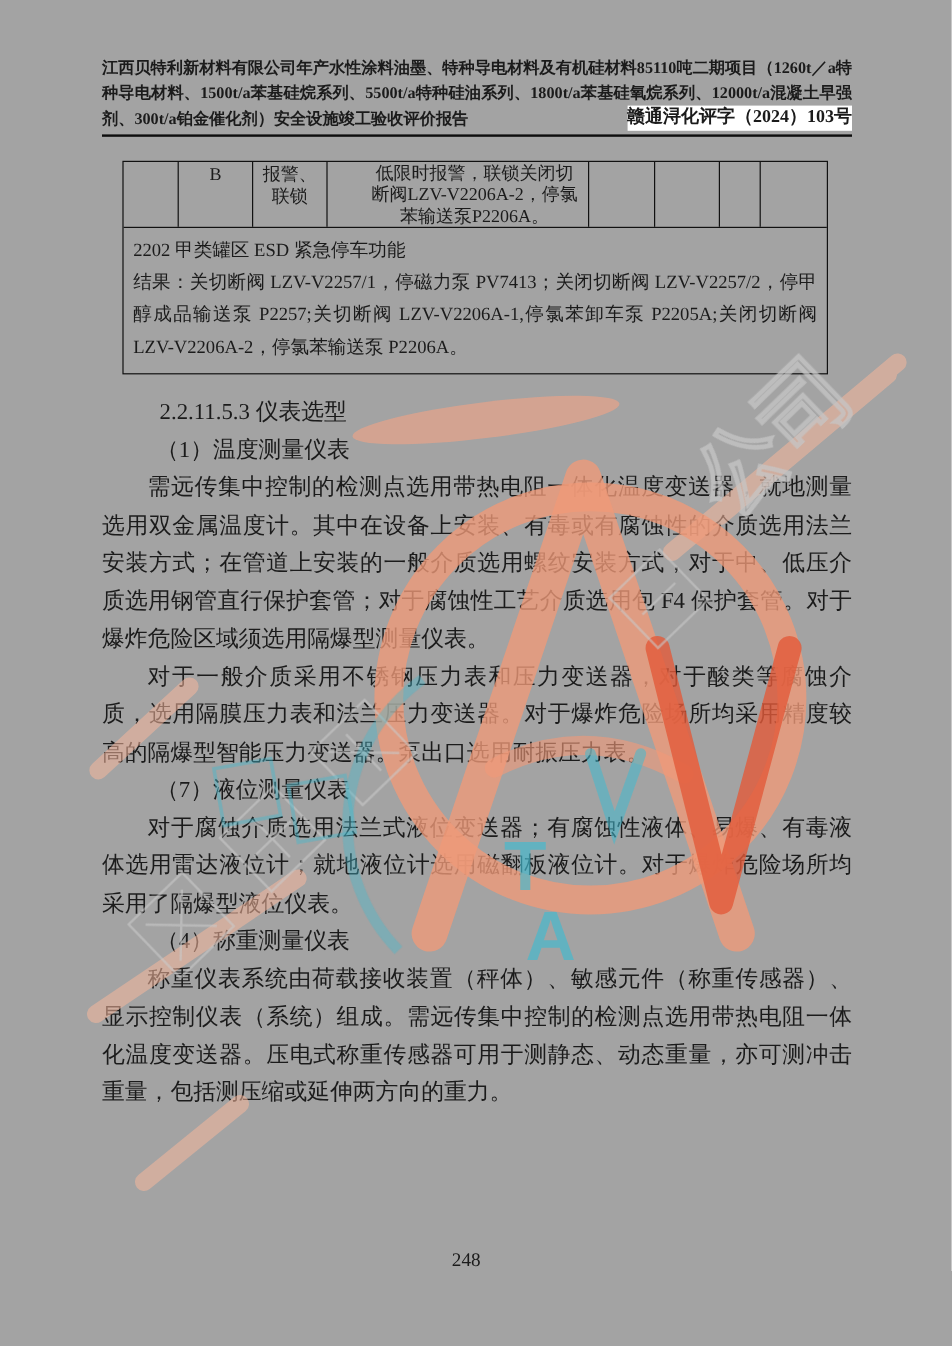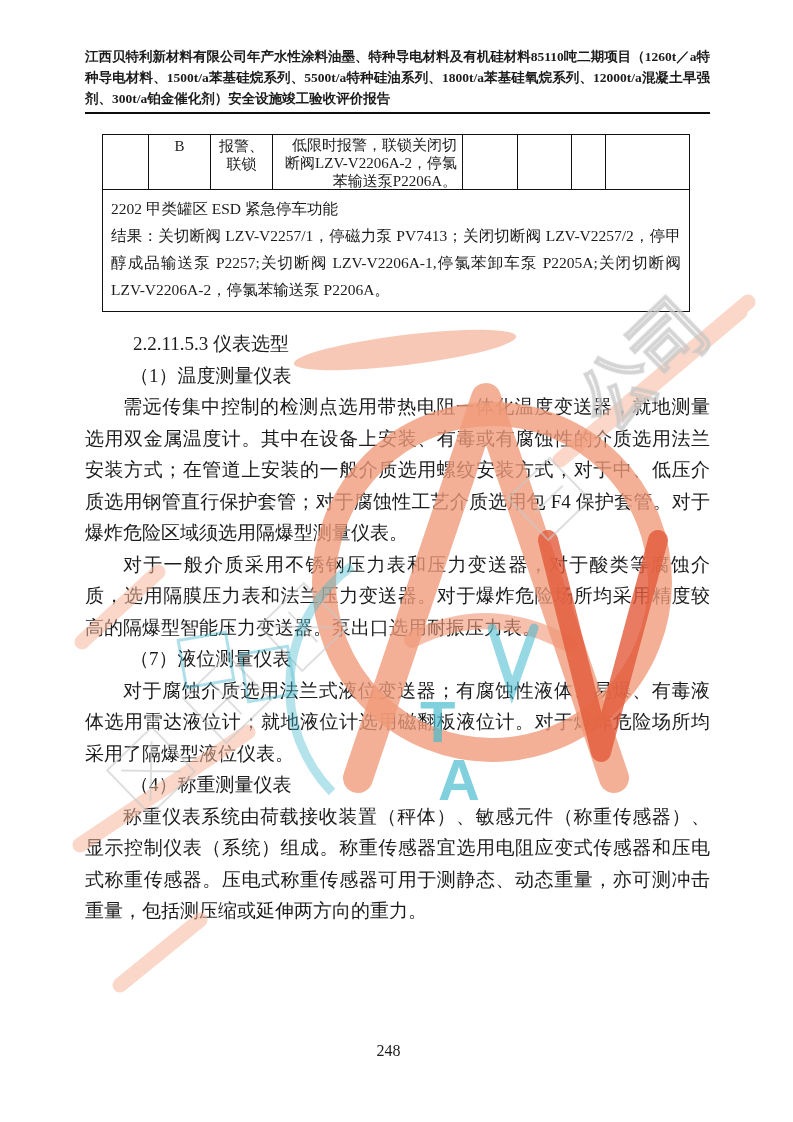--- a/index.html
+++ b/index.html
@@ -1,37 +1,37 @@
 <!DOCTYPE html>
 <html><head>
 <meta charset="utf-8">
 <style>
   * { margin:0; padding:0; box-sizing:border-box; }
   html,body { background:#e8e8e8; }
   .page {
     position:relative; width:793px; height:1122px; margin:0 auto;
-    background:#ffffff; overflow:hidden;
+    background:#a3a3a3; overflow:hidden;
     font-family:"Liberation Serif","DejaVu Serif",serif;
     color:#1b1b1b;
   }
   .content { position:relative; z-index:1; padding:46px 83px 0 85px; }
 
   
   .hdr { position:relative; font-size:13.5px; font-weight:bold; line-height:21px; text-align:justify; }
   .hdr-title { display:block; padding-right:0; }
   .hdr-docnum { position:absolute; right:0; bottom:0; font-size:15px; font-weight:bold; white-space:nowrap; background:#fff; }
   .hdr-rule { border:none; border-top:2.5px solid #0d0d0d; margin-top:3px; }
 
   
   .tblwrap { margin-left:17px; margin-top:20px; width:588px; border:1.6px solid #111; }
   .trow { display:flex; height:55px; border-bottom:1.6px solid #111; font-size:15px; line-height:18px; }
   .tcell { border-right:1.6px solid #111; padding:1px 3px; text-align:center; }
   .tcell:last-child { border-right:none; }
   .c1{width:46px;} .c2{width:62px; padding-top:2px;} .c3{width:62px; padding-top:2px;}
-  .c4{width:190px; text-align:right; padding:1px 5px;}
+  .c4{width:190px; text-align:center; padding:1px 5px;margin-left:28px;}
   .c5{width:55px;} .c6{width:54px;} .c7{width:34px;} .c8{flex:1;}
   .tmerged { padding:5px 8px 8px 8px; font-size:15.5px; line-height:27px; }
   .tmerged p { text-align:justify; }
 
   
   .body { margin-top:16px; font-size:19px; line-height:31.5px; }
   .sec-head { text-indent:48px;margin-top:16px; }
   .item-head { text-indent:45px; }
   .body p.para { text-indent:38px; text-align:justify; }
 
@@ -43,20 +43,21 @@
 </style>
 </head>
 <body>
 
 <div class="page">
 
   <div class="content">
 
     <div class="hdr">
       <span class="hdr-title">江西贝特利新材料有限公司年产水性涂料油墨、特种导电材料及有机硅材料85110吨二期项目（1260t／a特种导电材料、1500t/a苯基硅烷系列、5500t/a特种硅油系列、1800t/a苯基硅氧烷系列、12000t/a混凝土早强剂、300t/a铂金催化剂）安全设施竣工验收评价报告</span>
+      <span class="hdr-docnum">赣通浔化评字（2024）103号</span>
     </div>
     <hr class="hdr-rule">
 
     <div class="tblwrap">
       <div class="trow">
         <div class="tcell c1"></div>
         <div class="tcell c2">B</div>
         <div class="tcell c3">报警、联锁</div>
         <div class="tcell c4">低限时报警，联锁关闭切断阀LZV-V2206A-2，停氯苯输送泵P2206A。</div>
         <div class="tcell c5"></div>
@@ -75,21 +76,21 @@
 
       <p class="item-head">（1）温度测量仪表</p>
       <p class="para">需远传集中控制的检测点选用带热电阻一体化温度变送器，就地测量选用双金属温度计。其中在设备上安装、有毒或有腐蚀性的介质选用法兰安装方式；在管道上安装的一般介质选用螺纹安装方式，对于中、低压介质选用钢管直行保护套管；对于腐蚀性工艺介质选用包 F4 保护套管。对于爆炸危险区域须选用隔爆型测量仪表。</p>
 
       <p class="para">对于一般介质采用不锈钢压力表和压力变送器，对于酸类等腐蚀介质，选用隔膜压力表和法兰压力变送器。对于爆炸危险场所均采用精度较高的隔爆型智能压力变送器。泵出口选用耐振压力表。</p>
 
       <p class="item-head">（7）液位测量仪表</p>
       <p class="para">对于腐蚀介质选用法兰式液位变送器；有腐蚀性液体、易爆、有毒液体选用雷达液位计；就地液位计选用磁翻板液位计。对于爆炸危险场所均采用了隔爆型液位仪表。</p>
 
       <p class="item-head">（4）称重测量仪表</p>
-      <p class="para">称重仪表系统由荷载接收装置（秤体）、敏感元件（称重传感器）、显示控制仪表（系统）组成。称重传感器宜选用电阻应变式传感器和压电式称重传感器。压电式称重传感器可用于测静态、动态重量，亦可测冲击重量，包括测压缩或延伸两方向的重力。</p>
+      <p class="para">称重仪表系统由荷载接收装置（秤体）、敏感元件（称重传感器）、显示控制仪表（系统）组成。需远传集中控制的检测点选用带热电阻一体化温度变送器。压电式称重传感器可用于测静态、动态重量，亦可测冲击重量，包括测压缩或延伸两方向的重力。</p>
     </div>
   </div>
 
   <div class="pageno">248</div>
 
   <svg class="wm" width="793" height="1122" viewBox="0 0 793 1122">
 
     <g stroke="#f6b79c" stroke-width="15" stroke-linecap="round" opacity="0.55" fill="none">
       <path d="M 560 460 L 748 302"></path>
       <path d="M 600 430 L 740 312"></path>

